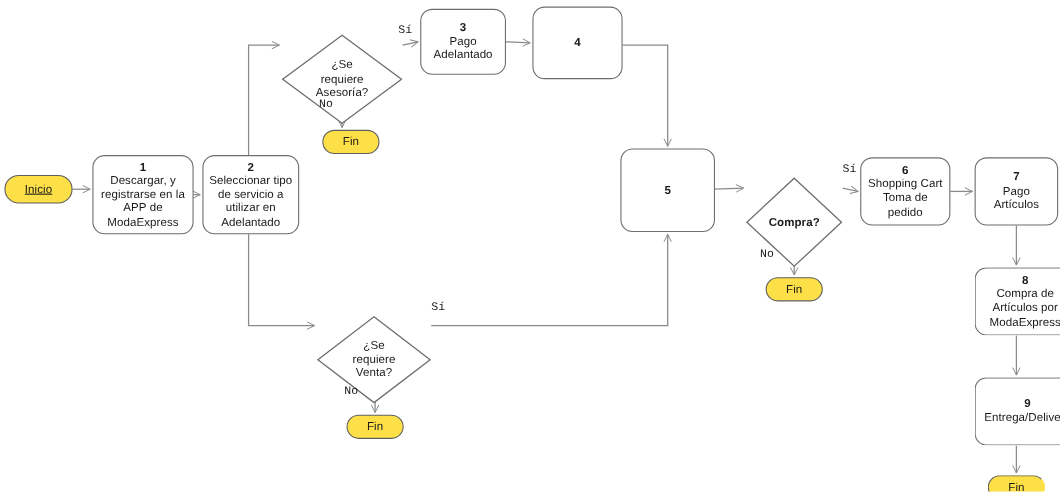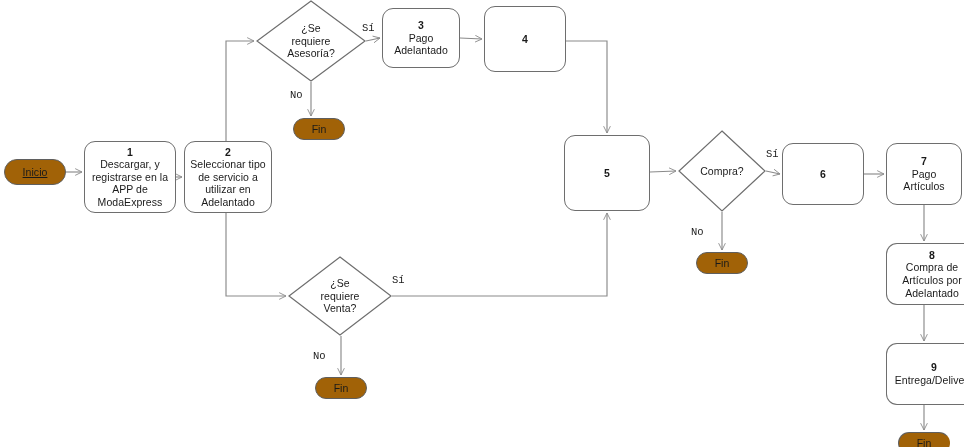--- a/index.html
+++ b/index.html
@@ -38,25 +38,26 @@
   }
   .process {
     border: 1.2px solid #6e6e6e;
     border-radius: 11px;
     background: #ffffff;
     padding: 2px 3px;
   }
   .terminal {
     border: 1.2px solid #5f5f5f;
     border-radius: 999px;
-    background: #a16207;
+    background: #fde047;
   }
   .decision {
     background: transparent;
     border: 0;
+    margin-top: 31px;
   }
   .decision .dia-shape {
     position: absolute;
     left: 0;
     top: 0;
     width: 100%;
     height: 100%;
     z-index: -1;
   }
   .node .num {
@@ -144,42 +145,44 @@
       </div>
       <div class="node process" style="left: 484px; top: 6px; width: 82px; height: 66px;">
         <span class="num">4</span>
       </div>
       <div class="node terminal" style="left: 293px; top: 118px; width: 52px; height: 22px;">
         <span class="txt">Fin</span>
       </div>
       <div class="node process" style="left: 564px; top: 135px; width: 86px; height: 76px;">
         <span class="num">5</span>
       </div>
-      <div class="node decision" style="left: 678px; top: 130px; width: 88px; height: 82px;">
+      <div class="node decision" style="left: 678px; top: 130px; width: 88px; height: 82px; font-weight: bold;">
         <svg class="dia-shape" viewBox="0 0 88 82" preserveAspectRatio="none">
           <polygon points="44,1 87,41 44,81 1,41" fill="#ffffff" stroke="#6e6e6e" stroke-width="1.2"></polygon>
         </svg>
         <span class="txt">Compra?</span>
       </div>
       <div class="node terminal" style="left: 696px; top: 252px; width: 52px; height: 22px;">
         <span class="txt">Fin</span>
       </div>
       <div class="node process" style="left: 782px; top: 143px; width: 82px; height: 62px;">
         <span class="num">6</span>
+        <span class="txt">Shopping Cart
+Toma de pedido</span>
       </div>
       <div class="node process" style="left: 886px; top: 143px; width: 76px; height: 62px;">
         <span class="num">7</span>
         <span class="txt">Pago
 Artículos</span>
       </div>
       <div class="node process clip-right" style="left: 886px; top: 243px; width: 92px; height: 62px;">
         <span class="num">8</span>
         <span class="txt">Compra de
 Artículos por
-Adelantado</span>
+ModaExpress</span>
       </div>
       <div class="node process clip-right" style="left: 886px; top: 343px; width: 96px; height: 62px;">
         <span class="num">9</span>
         <span class="txt">Entrega/Delivery</span>
       </div>
       <div class="node terminal clip-right" style="left: 898px; top: 432px; width: 52px; height: 22px;">
         <span class="txt">Fin</span>
       </div>
       <div class="node decision" style="left: 288px; top: 256px; width: 104px; height: 80px;">
         <svg class="dia-shape" viewBox="0 0 104 80" preserveAspectRatio="none">

